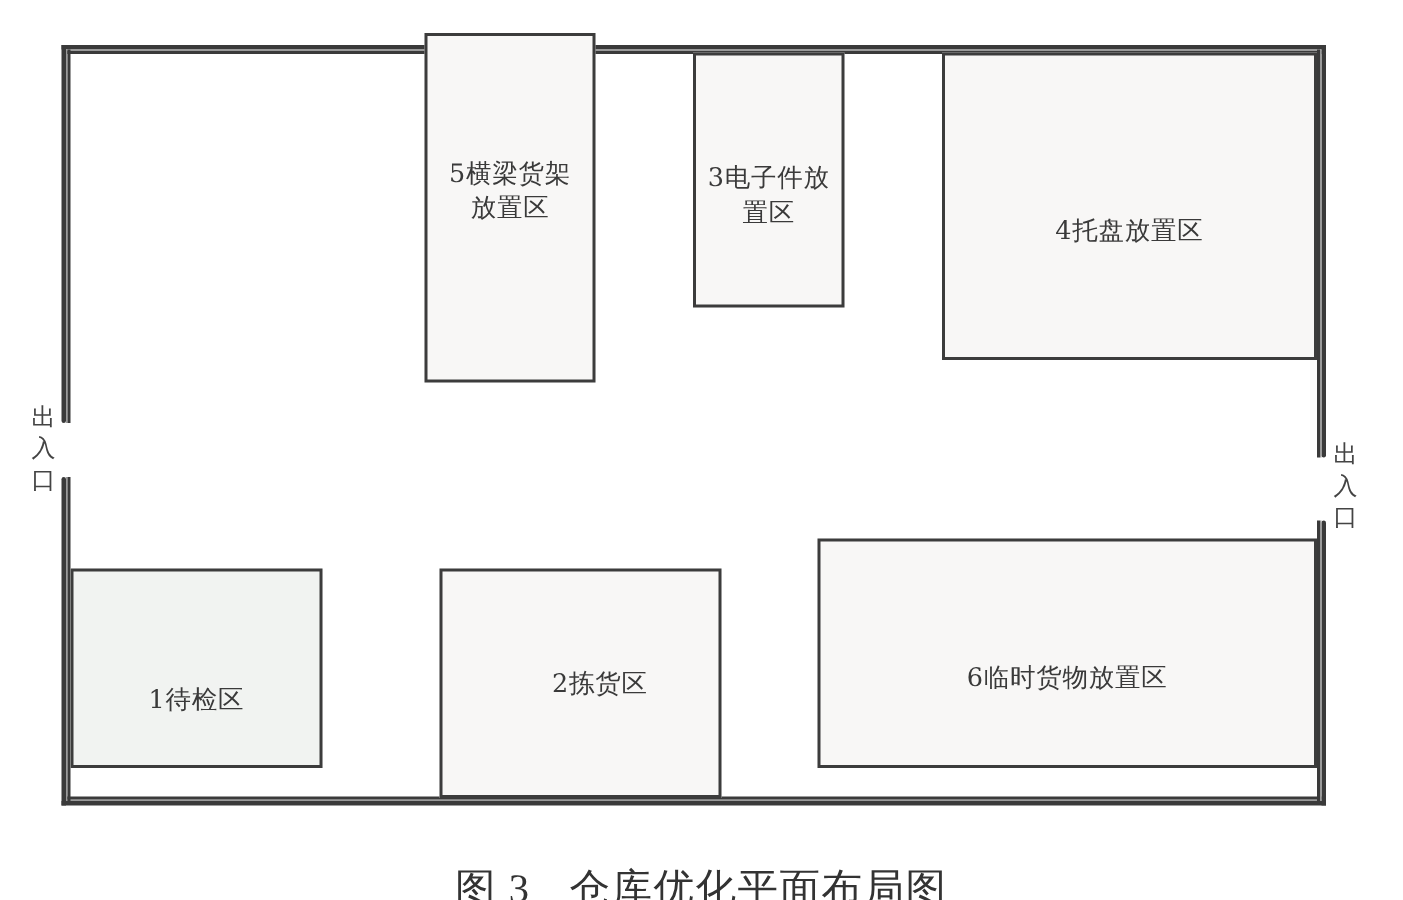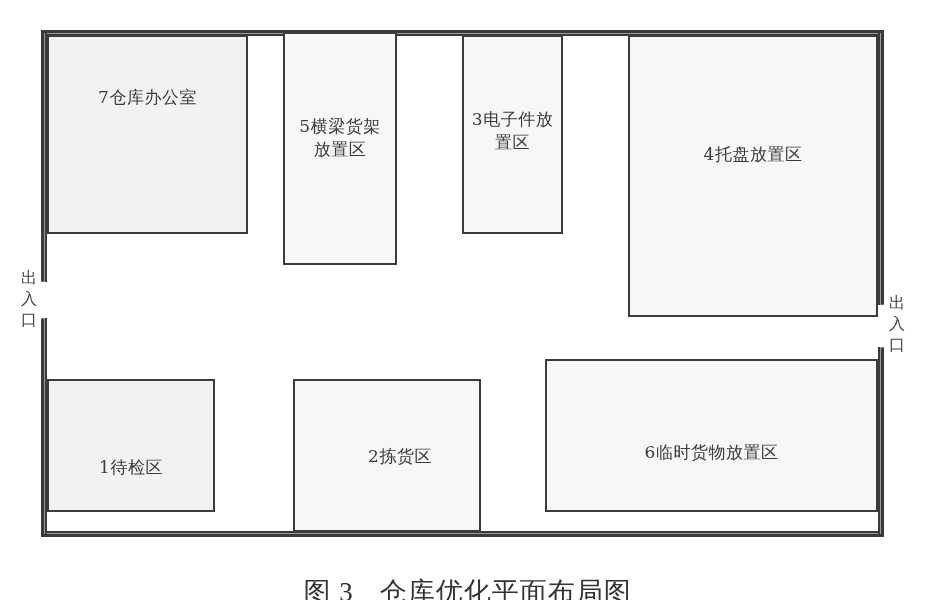--- a/index.html
+++ b/index.html
@@ -59,41 +59,36 @@
     <div>出</div>
     <div>入</div>
     <div>口</div>
   </div>
   <div class="exit-label" style="left:888px;top:292px;">
     <div>出</div>
     <div>入</div>
     <div>口</div>
   </div>
 
-  <div class="zone tinted" style="left:47px;top:35px;width:201px;height:199px;">
-    <div class="zone-label" style="top:49px;">
-      <div>7仓库办公室</div>
-    </div>
-  </div>
 
-  <div class="zone" style="left:283px;top:32px;width:114px;height:233px;">
+  <div class="zone" style="left:283px;top:22px;width:114px;height:233px;">
     <div class="zone-label" style="top:81px;">
       <div>5横梁货架</div>
       <div>放置区</div>
     </div>
   </div>
 
-  <div class="zone" style="left:462px;top:35px;width:101px;height:199px;">
+  <div class="zone" style="left:462px;top:35px;width:101px;height:170px;">
     <div class="zone-label" style="top:71px;">
       <div>3电子件放</div>
       <div>置区</div>
     </div>
   </div>
 
-  <div class="zone" style="left:628px;top:35px;width:250px;height:282px;">
+  <div class="zone" style="left:628px;top:35px;width:250px;height:205px;">
     <div class="zone-label" style="top:106px;">
       <div>4托盘放置区</div>
     </div>
   </div>
 
   <div class="zone tinted" style="left:47px;top:379px;width:168px;height:133px;">
     <div class="zone-label" style="top:75px;">
       <div>1待检区</div>
     </div>
   </div>

